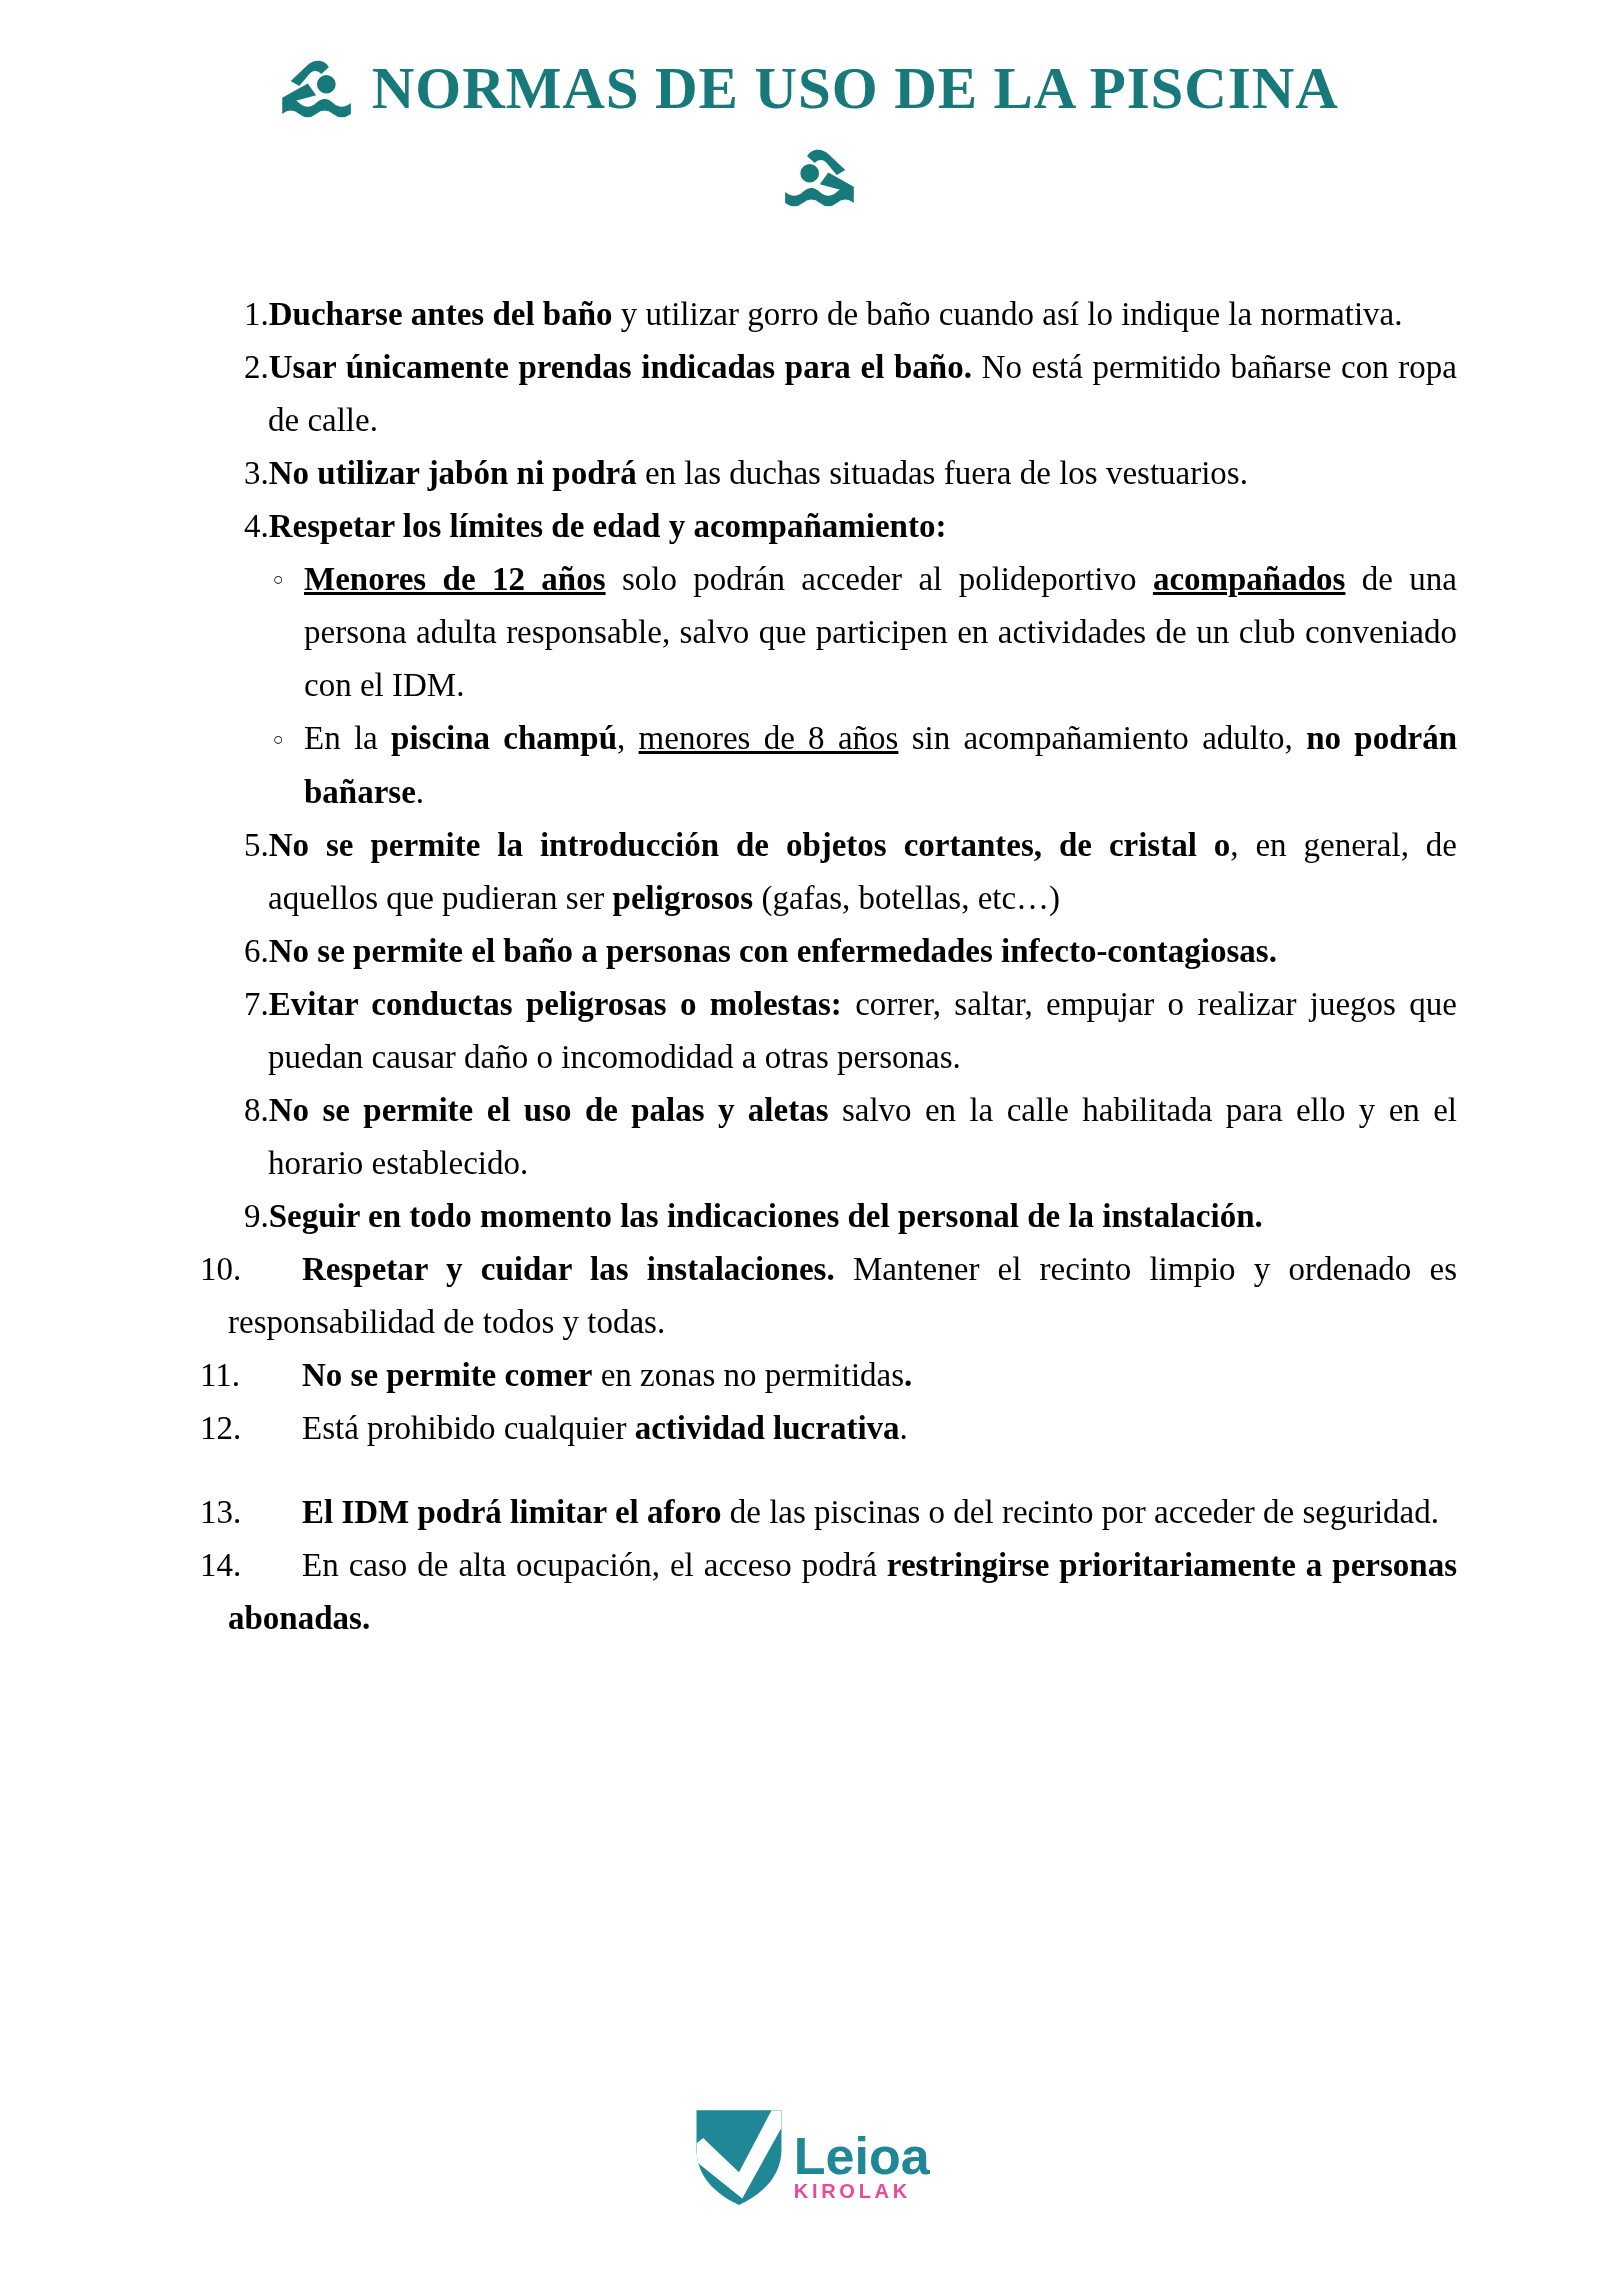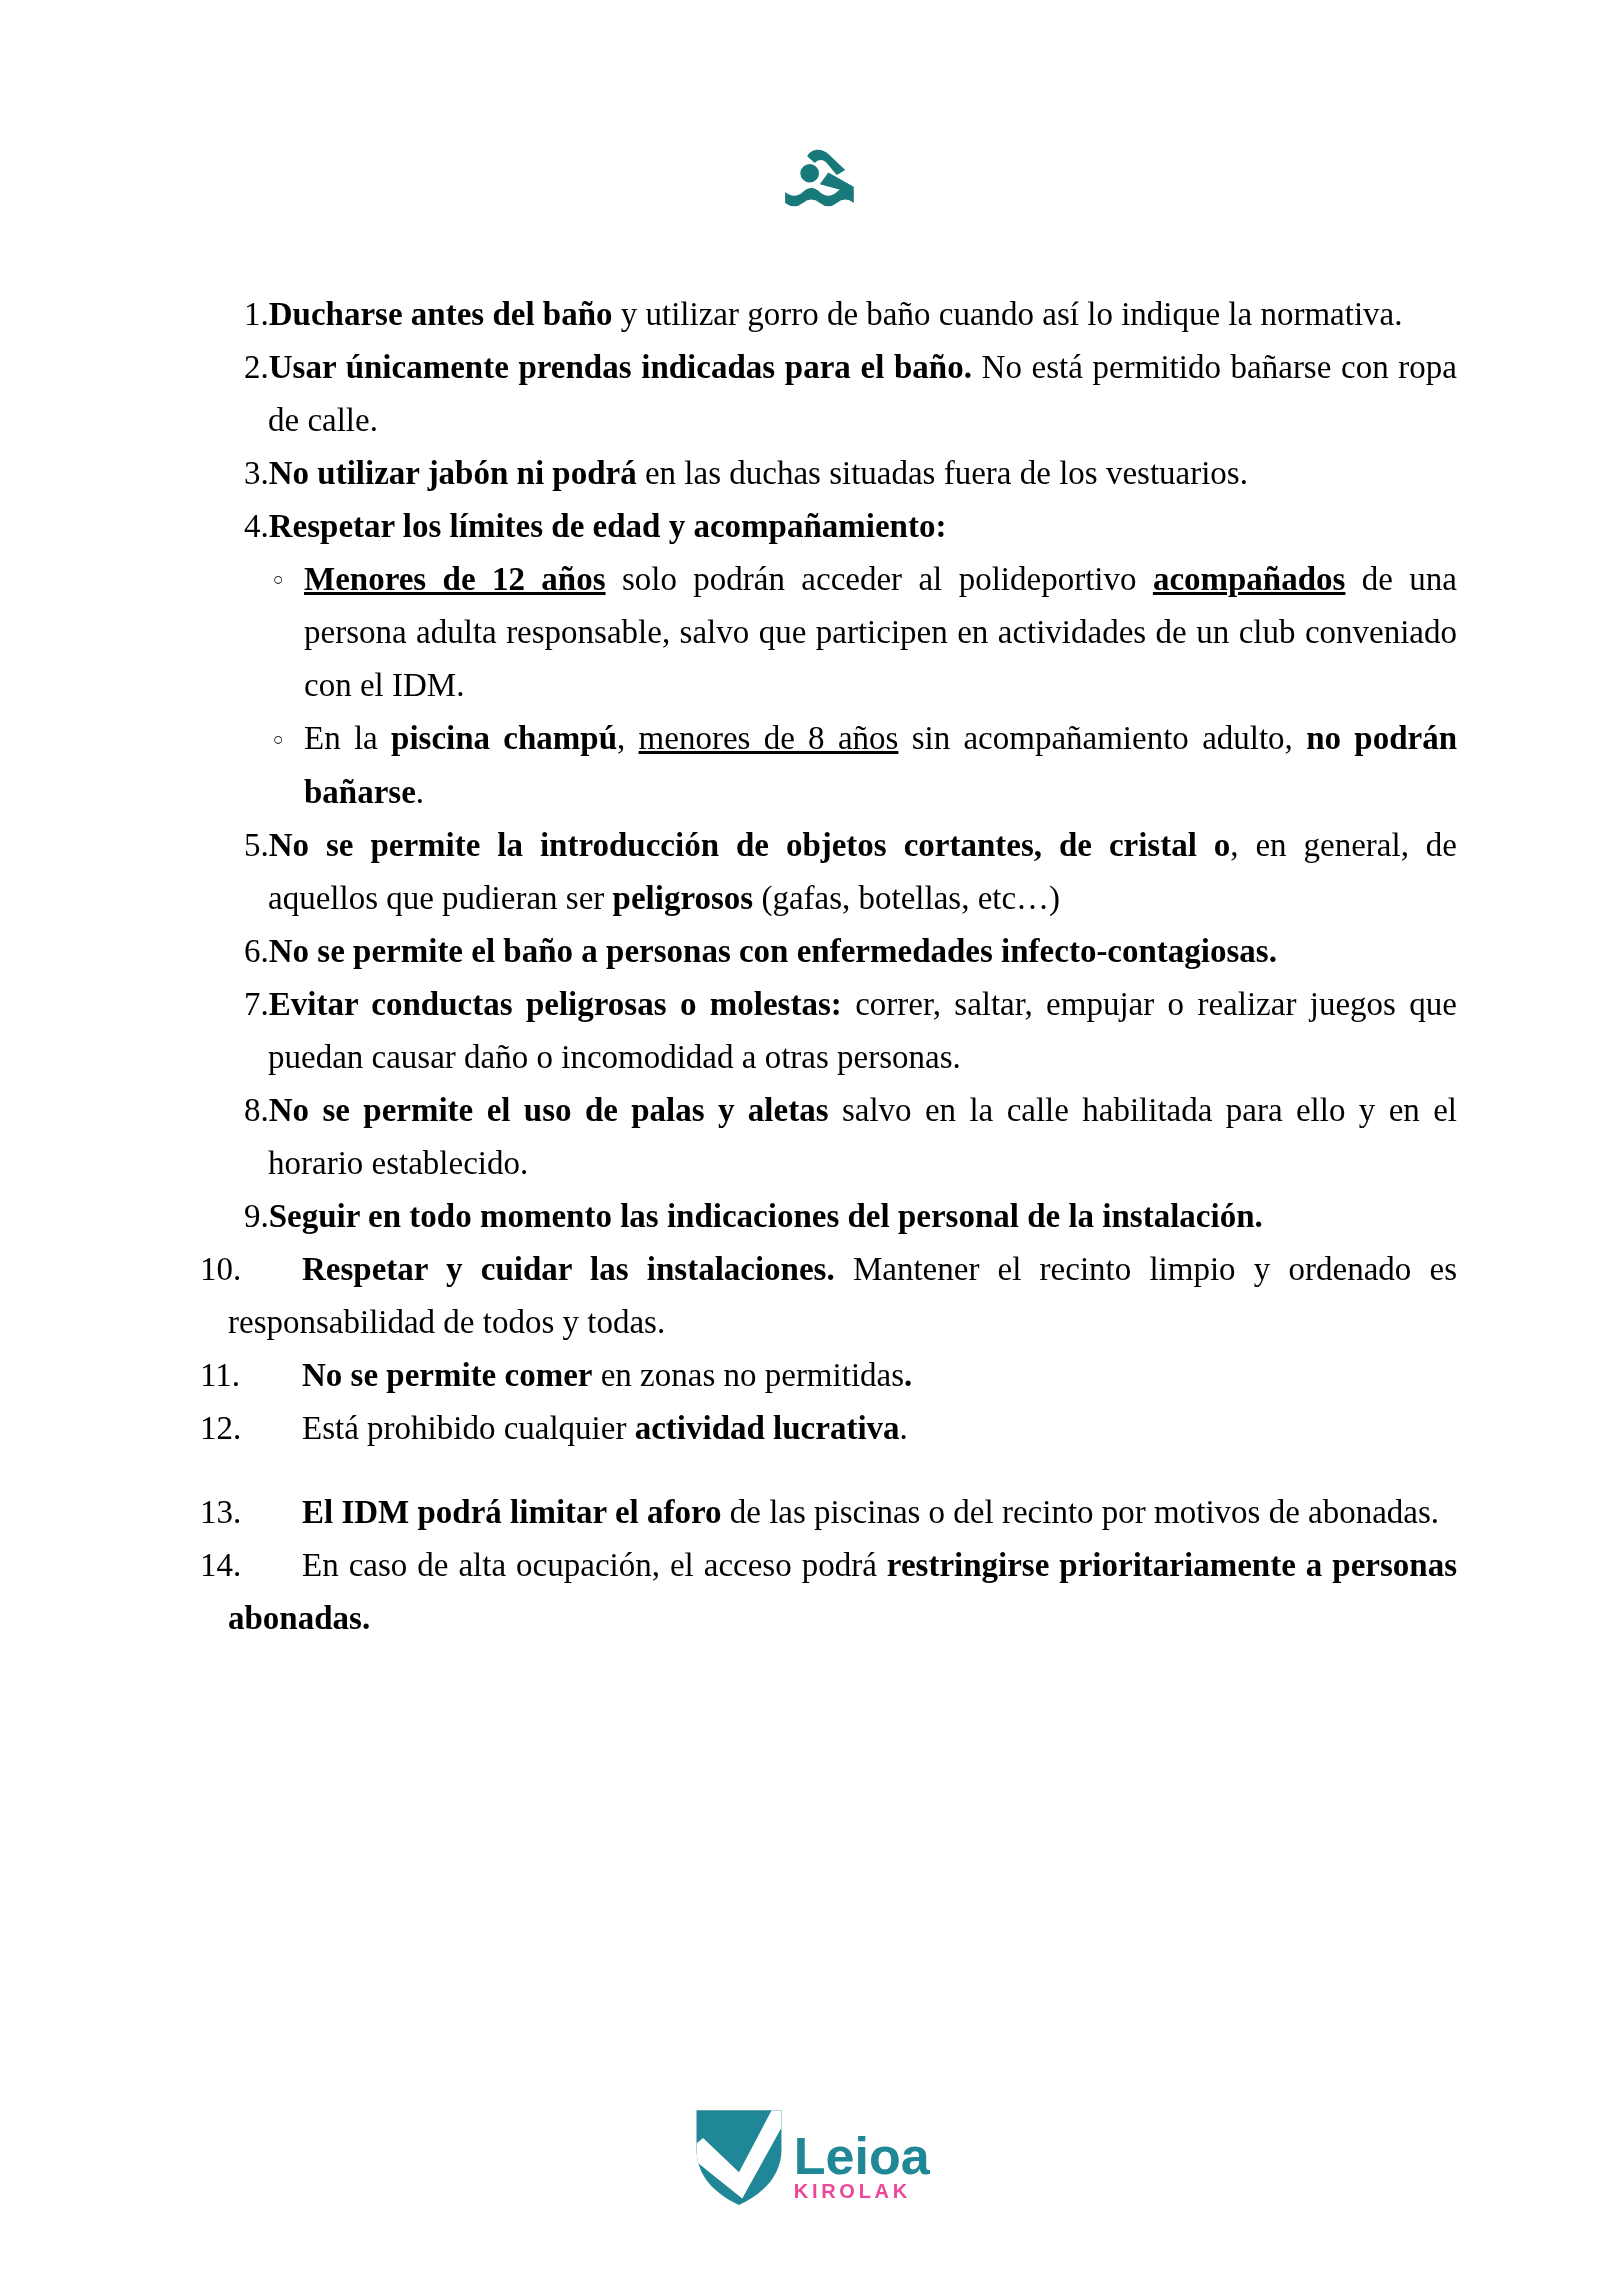--- a/index.html
+++ b/index.html
@@ -71,21 +71,26 @@
     color:#ec4899;font-weight:bold;
     font-size:20px;line-height:24px;letter-spacing:3.7px;margin-top:1.8px;
   }
 </style>
 </head>
 <body>
 
 <div class="page">
 
   <h1 class="doc-title">
-    <br>
+    <span class="title-line"><span class="swimmer left"><svg viewBox="0 0 84 72" fill="currentColor" aria-hidden="true">
+            <path d="M30 9 c9 -9 22 -7 26 2 l-9 8 c-4 -5 -11 -5 -15 1 l-11 13 -10 -6 z"></path>
+            <circle cx="53" cy="31" r="11"></circle>
+            <path d="M1 47 l30 -17 10 14 -40 11 z"></path>
+            <path d="M1 53 q10 -9 20 0 q10 9 20 0 q10 -9 20 0 q10 9 21 0 l0 13 q-11 8 -21 0 q-10 -8 -20 0 q-10 8 -20 0 q-10 -8 -20 0 z"></path>
+          </svg></span><span>NORMAS DE USO DE LA PISCINA</span></span><br>
     <span class="title-line"><span class="swimmer right mirror"><svg viewBox="0 0 84 72" fill="currentColor" aria-hidden="true">
             <path d="M30 9 c9 -9 22 -7 26 2 l-9 8 c-4 -5 -11 -5 -15 1 l-11 13 -10 -6 z"></path>
             <circle cx="53" cy="31" r="11"></circle>
             <path d="M1 47 l30 -17 10 14 -40 11 z"></path>
             <path d="M1 53 q10 -9 20 0 q10 9 20 0 q10 -9 20 0 q10 9 21 0 l0 13 q-11 8 -21 0 q-10 -8 -20 0 q-10 8 -20 0 q-10 -8 -20 0 z"></path>
           </svg></span></span>
   </h1>
 
   <main class="rules">
       <p class="rule num-tight"><span class="marker">1.</span><span class="b">Ducharse antes del baño</span><span class=""> y utilizar gorro de baño cuando así lo indique la normativa.</span></p>
@@ -95,21 +100,21 @@
       <p class="rule sub"><span class="marker">○</span><span class="b u">Menores de 12 años</span><span class=""> solo podrán acceder al polideportivo </span><span class="b u">acompañados</span><span class=""> de una persona adulta responsable, salvo que participen en actividades de un club conveniado con el IDM.</span></p>
       <p class="rule sub"><span class="marker">○</span><span class="">En la </span><span class="b">piscina champú</span><span class="">, </span><span class=" u">menores de 8 años</span><span class=""> sin acompañamiento adulto, </span><span class="b">no podrán bañarse</span><span class="">.</span></p>
       <p class="rule num-tight"><span class="marker">5.</span><span class="b">No se permite la introducción de objetos cortantes, de cristal o</span><span class="">, en general, de aquellos que pudieran ser </span><span class="b">peligrosos</span><span class=""> (gafas, botellas, etc…)</span></p>
       <p class="rule num-tight"><span class="marker">6.</span><span class="b">No se permite el baño a personas con enfermedades infecto-contagiosas.</span></p>
       <p class="rule num-tight"><span class="marker">7.</span><span class="b">Evitar conductas peligrosas o molestas:</span><span class=""> correr, saltar, empujar o realizar juegos que puedan causar daño o incomodidad a otras personas.</span></p>
       <p class="rule num-tight"><span class="marker">8.</span><span class="b">No se permite el uso de palas y aletas</span><span class=""> salvo en la calle habilitada para ello y en el horario establecido.</span></p>
       <p class="rule num-tight"><span class="marker">9.</span><span class="b">Seguir en todo momento las indicaciones del personal de la instalación.</span></p>
       <p class="rule num-tab"><span class="marker">10.</span><span class="b">Respetar y cuidar las instalaciones.</span><span class=""> Mantener el recinto limpio y ordenado es responsabilidad de todos y todas.</span></p>
       <p class="rule num-tab"><span class="marker">11.</span><span class="b">No se permite comer</span><span class=""> en zonas no permitidas</span><span class="b">.</span></p>
       <p class="rule num-tab"><span class="marker">12.</span><span class="">Está prohibido cualquier </span><span class="b">actividad lucrativa</span><span class="">.</span></p>
-      <p class="rule num-tab gap-before"><span class="marker">13.</span><span class="b">El IDM podrá limitar el aforo</span><span class=""> de las piscinas o del recinto por motivos de abonadas.</span></p>
+      <p class="rule num-tab gap-before"><span class="marker">13.</span><span class="b">El IDM podrá limitar el aforo</span><span class=""> de las piscinas o del recinto por acceder de seguridad.</span></p>
       <p class="rule num-tab"><span class="marker">14.</span><span class="">En caso de alta ocupación, el acceso podrá </span><span class="b">restringirse prioritariamente a personas abonadas.</span></p>
     </main>
 
   <footer class="footer">
     <div class="logo">
       <span class="shield">
         <svg viewBox="0 0 120 124" aria-hidden="true">
           <defs>
               <clipPath id="shieldClip">
                 <path d="M8 4 H112 V52 C112 84 90 106 60 120 C30 106 8 84 8 52 Z"></path>

